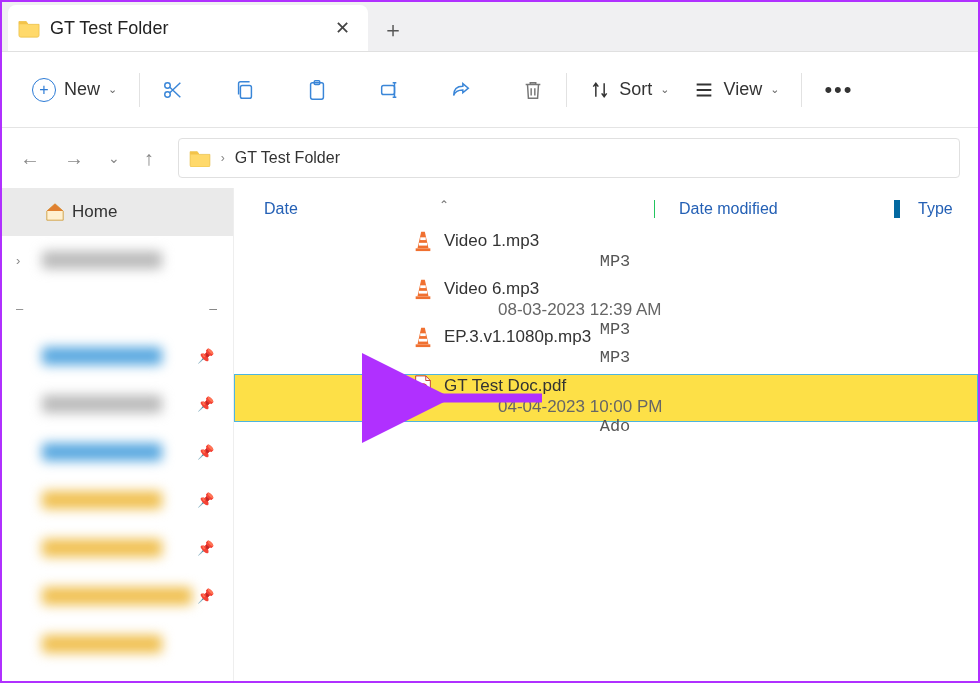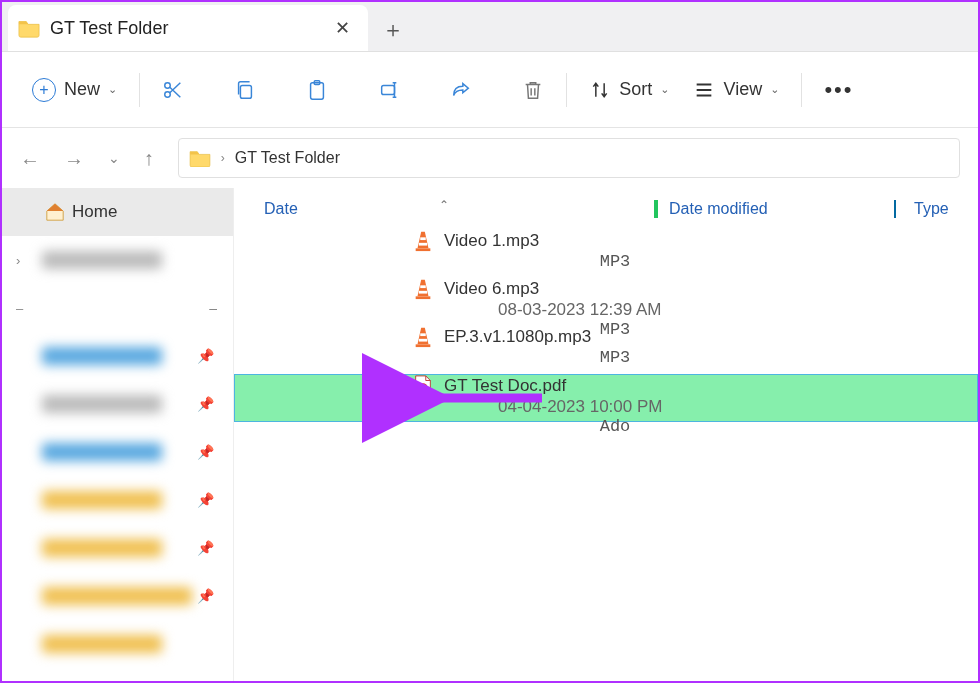--- a/index.html
+++ b/index.html
@@ -30,29 +30,29 @@
 .sidebar { width: 232px; border-right: 1px solid #eee; overflow: hidden; }
 .side-item { display: flex; align-items: center; height: 48px; padding: 0 10px 0 40px; gap: 10px; font-size: 17px; color: #333; position: relative; cursor: pointer; }
 .side-item.active { background: #eaeaea; }
 .side-item .pin { position: absolute; right: 18px; color: #888; font-size: 14px; }
 .side-item .blur { filter: blur(6px); background: #bbb; width: 120px; height: 18px; border-radius: 3px; }
 .side-item .caret { position: absolute; left: 14px; color: #888; font-size: 13px; }
 
 .content { flex: 1; overflow: hidden; }
 .col-header { display: flex; align-items: center; height: 42px; color: #2460b5; font-size: 16px; border-bottom: 1px solid transparent; position: relative; }
 .col-header .c-name { width: 420px; padding-left: 30px; position: relative; }
-.col-header .c-date { width: 240px; padding-left: 11px; border-left: 4px solid #22c55e; }
-.col-header .c-type { padding-left: 18px; border-left: 2px solid #0369a1; }
+.col-header .c-date { width: 240px; padding-left: 24px; border-left: 1px solid #22c55e; }
+.col-header .c-type { padding-left: 18px; border-left: 6px solid #0369a1; }
 .sort-ind { position: absolute; top: -2px; left: 50%; transform: translateX(-50%); color: #777; font-size: 12px; }
 
 .row { display: flex; align-items: center; height: 48px; font-size: 17px; color: #333; flex-direction: column; }
 .row .r-name { width: 420px; padding-left: 16px; display: flex; align-items: center; gap: 10px; }
 .row .r-date { width: 240px; padding-left: 12px; color: #666; }
 .row .r-type { padding-left: 18px; color: #555; font-family: Liberation Mono, monospace; }
-.row.selected { border: 1px solid #4db5e0; background: #86efac; }
+.row.selected { border: 1px solid #4db5e0; background: #fde047; }
 
 .vlc-ico { width: 22px; height: 22px; }
 .pdf-ico { width: 20px; height: 22px; }
 
 .arrow-annot { position: absolute; width: 120px; height: 36px; }
 .arrow-annot svg { overflow: visible; }
 
 .home-ico { width: 22px; height: 20px; }
 </style>
 </head>

